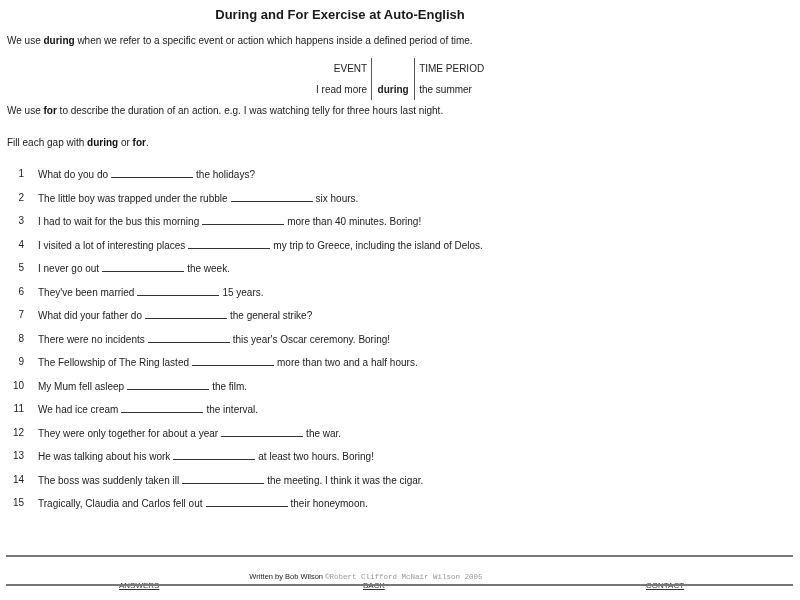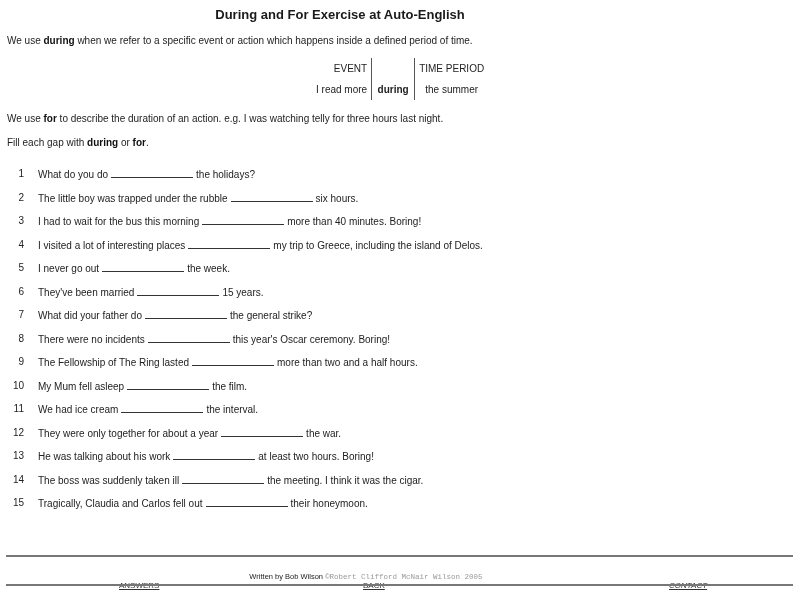--- a/index.html
+++ b/index.html
@@ -7,49 +7,49 @@
     width: 800px; height: 600px; overflow: hidden; position: relative;
     font-family: "Liberation Sans", sans-serif; color: #222222; font-size: 10px;
   }
   .title {
     position: absolute; top: 7px; left: 0; width: 680px; text-align: center;
     font-weight: bold; font-size: 13px; color: #1a1a1a;
   }
   .para { position: absolute; left: 7px; font-size: 10px; white-space: nowrap; }
   .para b { color: #111; }
   .p1 { top: 35px; }
-  .p2 { top: 113px; }
+  .p2 { top: 105px; }
   .p3 { top: 137px; }
 
   .ex-table {
     position: absolute; top: 58px; left: 312px; border-collapse: collapse; font-size: 10px;
   }
   .ex-table td { padding: 2px 4px; height: 17px; vertical-align: middle; }
   .ex-table .c1 { text-align: right; border-right: 1px solid #555; }
   .ex-table .c2 { text-align: center; border-right: 1px solid #555; font-weight: bold; min-width: 34px; }
-  .ex-table .c3 { text-align: center; margin-top: 48px; }
+  .ex-table .c3 { text-align: left; margin-top: 48px; }
 
   .questions { position: absolute; top: 168px; left: 0; }
   .q { position: absolute; left: 0; height: 12px; white-space: nowrap; font-size: 10px; }
   .q .num { position: absolute; left: 8px; width: 16px; text-align: right; }
   .q .text { position: absolute; left: 38px; }
   .blank {
     display: inline-block; width: 82px; border-bottom: 1px solid #333;
     height: 9px; margin: 0 3px; vertical-align: baseline;
   }
 
   .footer-rule { position: absolute; left: 6px; width: 787px; height: 0; border-top: 2px solid #777; }
   .rule-top { top: 555px; }
   .rule-bottom { top: 584px; }
   .footer-link {
     position: absolute; top: 561px; font-size: 8px; color: #333; text-decoration: underline; cursor: pointer; margin-top: 20px;
   }
   .link-answers { left: 119px; }
   .link-back { left: 363px; }
-  .link-contact { left: 669px; font-style: italic; }
+  .link-contact { left: 646px; }
   .credit {
     position: absolute; top: 572px; left: 0; width: 732px; text-align: center; font-size: 7.5px; white-space: nowrap;
   }
   .credit .author { color: #222; }
   .credit .copy { font-family: "Liberation Mono", monospace; color: #999; }
 </style>
 </head>
 <body>
 
 <div class="title">During and For Exercise at Auto-English</div>

